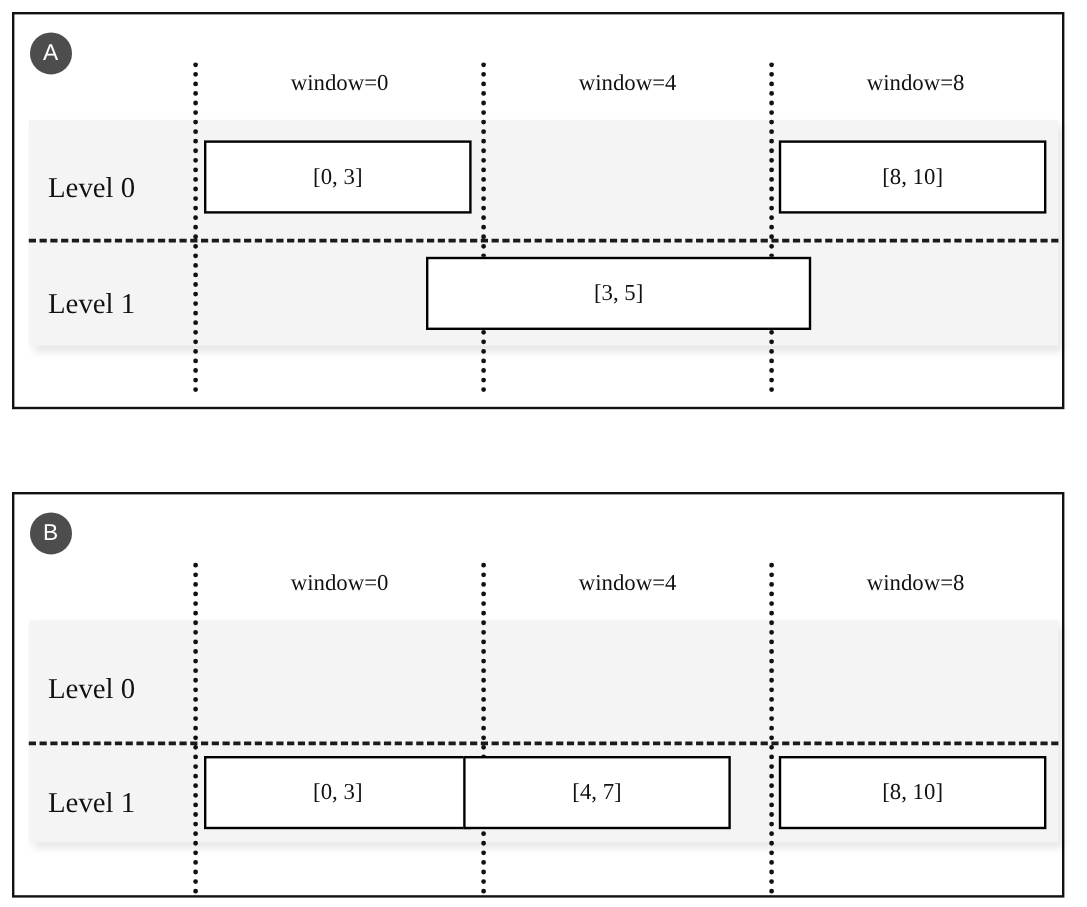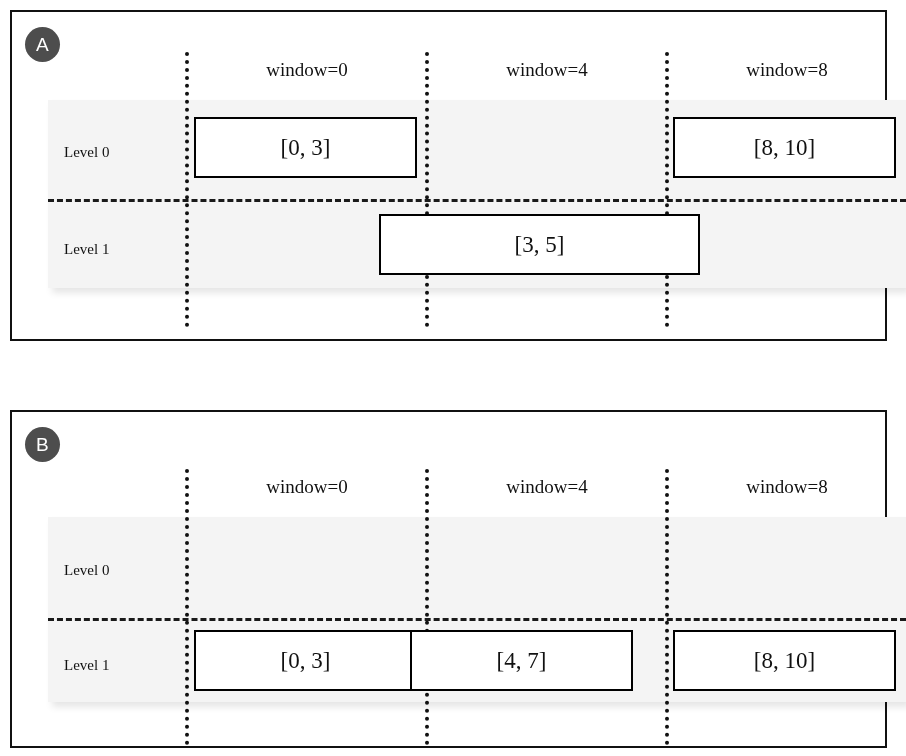--- a/index.html
+++ b/index.html
@@ -46,21 +46,20 @@
     letter-spacing: 0.5px;
   }
 
   
   .grid-area {
     position: absolute;
     left: 0;
     top: 0;
     right: 0;
     bottom: 0;
-    margin-left: 24px;
   }
 
   
   .band {
     position: absolute;
     background: #f4f4f4;
     box-shadow: 4px 5px 7px rgba(0,0,0,0.10);
   }
   #panel-a .band { left: 12px; top: 88px;  width: 858px; height: 188px; }
   #panel-b .band { left: 12px; top: 105px; width: 858px; height: 185px; }
@@ -91,31 +90,31 @@
     white-space: nowrap;
   }
   #panel-a .win-label { top: 47px; }
   #panel-b .win-label { top: 64px; }
 
   
   .level-label {
     position: absolute;
     left: 28px;
     width: 118px;
-    font-size: 15px;
+    font-size: 24px;
     white-space: nowrap;
   }
 
   
   .interval-box {
     position: absolute;
     border: 2.5px solid #000000;
     background: #ffffff;
     box-sizing: border-box;
-    font-size: 23px;
+    font-size: 19px;
     text-align: center;
     white-space: nowrap;
     display: flex;
     align-items: center;
     justify-content: center;
   }
 
   
   #transition {
     position: absolute;

